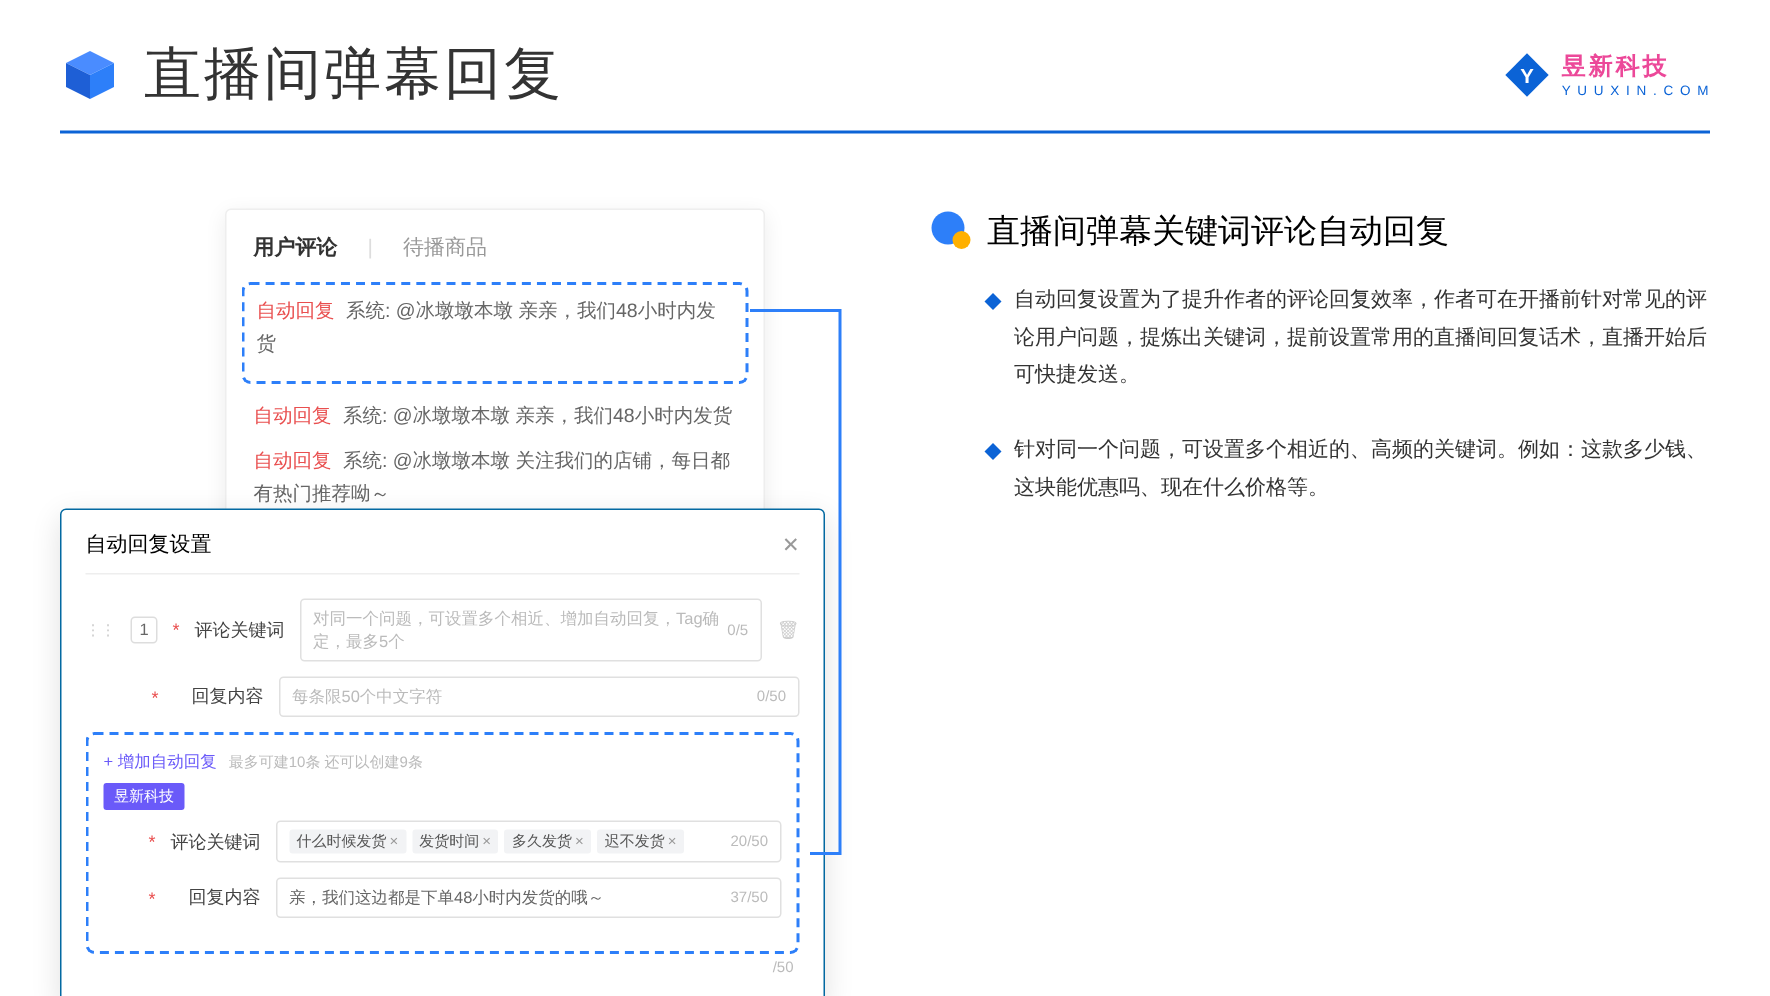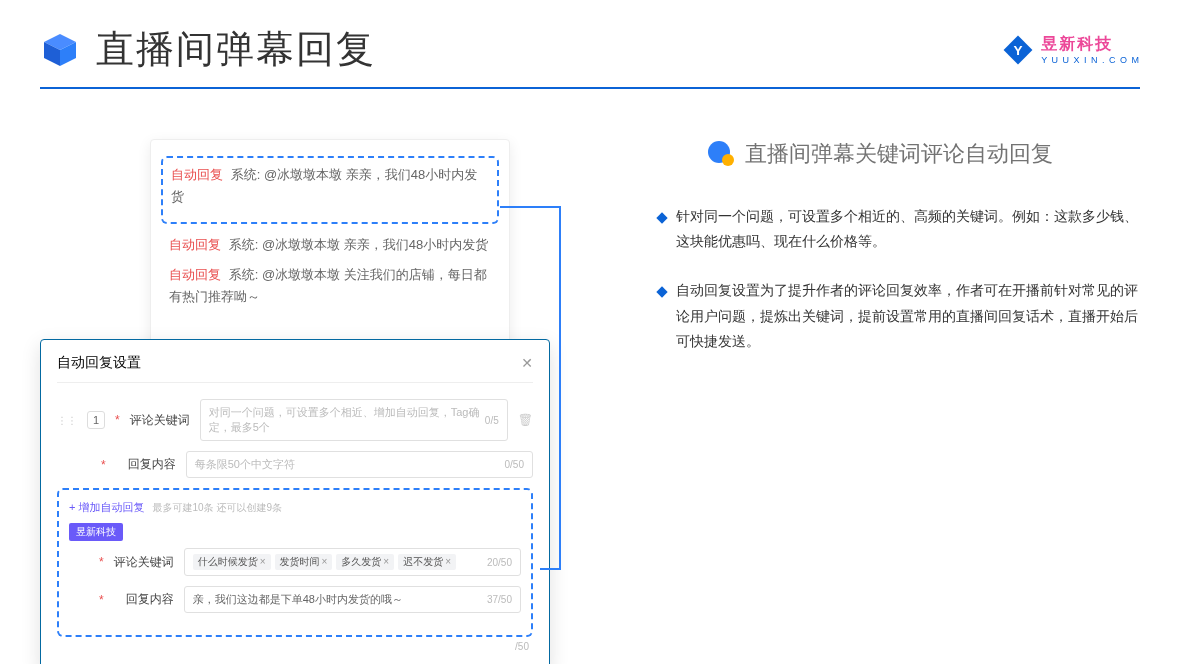--- a/index.html
+++ b/index.html
@@ -49,21 +49,21 @@
 .mini-tag .x { color: #999; margin-left: 2px; }
 
 .example-box { border: 2px dashed #2d7ff9; border-radius: 6px; padding: 10px 10px 12px 10px; margin-top: 8px; }
 .add-link { color: #6a5af9; font-size: 11px; }
 .hint-small { color: #bbb; font-size: 10px; }
 .example-tag { display: inline-block; background: #6a5af9; color: #fff; font-size: 10px; padding: 2px 7px; border-radius: 2px; margin-bottom: 7px; }
 
 .connector { position: absolute; z-index: 3; stroke: #2d7ff9; stroke-width: 2; fill: none; }
 
 
-.section-heading { display: flex; align-items: center; gap: 10px; font-size: 22px; color: #737373; margin-bottom: 35px; justify-content: center; }
+.section-heading { display: flex; align-items: center; gap: 10px; font-size: 22px; color: #000000; margin-bottom: 18px; }
 .bubble-icon { width: 28px; height: 28px; position: relative; }
 .bullets { list-style: none; }
 .bullet-item { display: flex; gap: 10px; font-size: 14px; color: #333; line-height: 1.8; margin-bottom: 24px; padding-left: 38px; }
 .diamond { width: 8px; height: 8px; background: #0b63d6; transform: rotate(45deg); margin-top: 10px; flex-shrink: 0; }
 </style>
 </head>
 <body>
 
 <div class="header">
   <div class="header-left">
@@ -86,20 +86,25 @@
       <span class="logo-text-sub">Y U U X I N . C O M</span>
     </div>
   </div>
 </div>
 <hr class="header-divider">
 
 <div class="content">
   <div class="left-col">
 
     <div class="comment-panel">
+      <div class="tabs">
+        <span class="tab active">用户评论</span>
+        <span class="tab-divider">|</span>
+        <span class="tab">待播商品</span>
+      </div>
       <div class="highlight-box">
         <div class="comment-row">
           <span class="tag-auto">自动回复</span>
           <span class="sys-label">系统:</span>
           <span>@冰墩墩本墩 亲亲，我们48小时内发货</span>
         </div>
       </div>
       <div class="comment-row">
         <span class="tag-auto">自动回复</span>
         <span class="sys-label">系统:</span>
@@ -184,21 +189,21 @@
         <svg width="28" height="28" viewBox="0 0 28 28">
           <circle cx="12" cy="12" r="11" fill="#2d7ff9"></circle>
           <circle cx="21" cy="20" r="6" fill="#ffb000"></circle>
         </svg>
       </div>
       <span>直播间弹幕关键词评论自动回复</span>
     </div>
     <ul class="bullets">
       <li class="bullet-item">
         <span class="diamond"></span>
-        <span>针对同一个问题，可设置多个相近的、高频的关键词。例如：这款多少钱、这块能优惠吗、现在什么价格等。</span>
+        <span>自动回复设置为了提升作者的评论回复效率，作者可在开播前针对常见的评论用户问题，提炼出关键词，提前设置常用的直播间回复话术，直播开始后可快捷发送。</span>
       </li>
       <li class="bullet-item">
         <span class="diamond"></span>
-        <span>自动回复设置为了提升作者的评论回复效率，作者可在开播前针对常见的评论用户问题，提炼出关键词，提前设置常用的直播间回复话术，直播开始后可快捷发送。</span>
+        <span>针对同一个问题，可设置多个相近的、高频的关键词。例如：这款多少钱、这块能优惠吗、现在什么价格等。</span>
       </li>
     </ul>
   </div>
 </div>
 
 </body></html>

